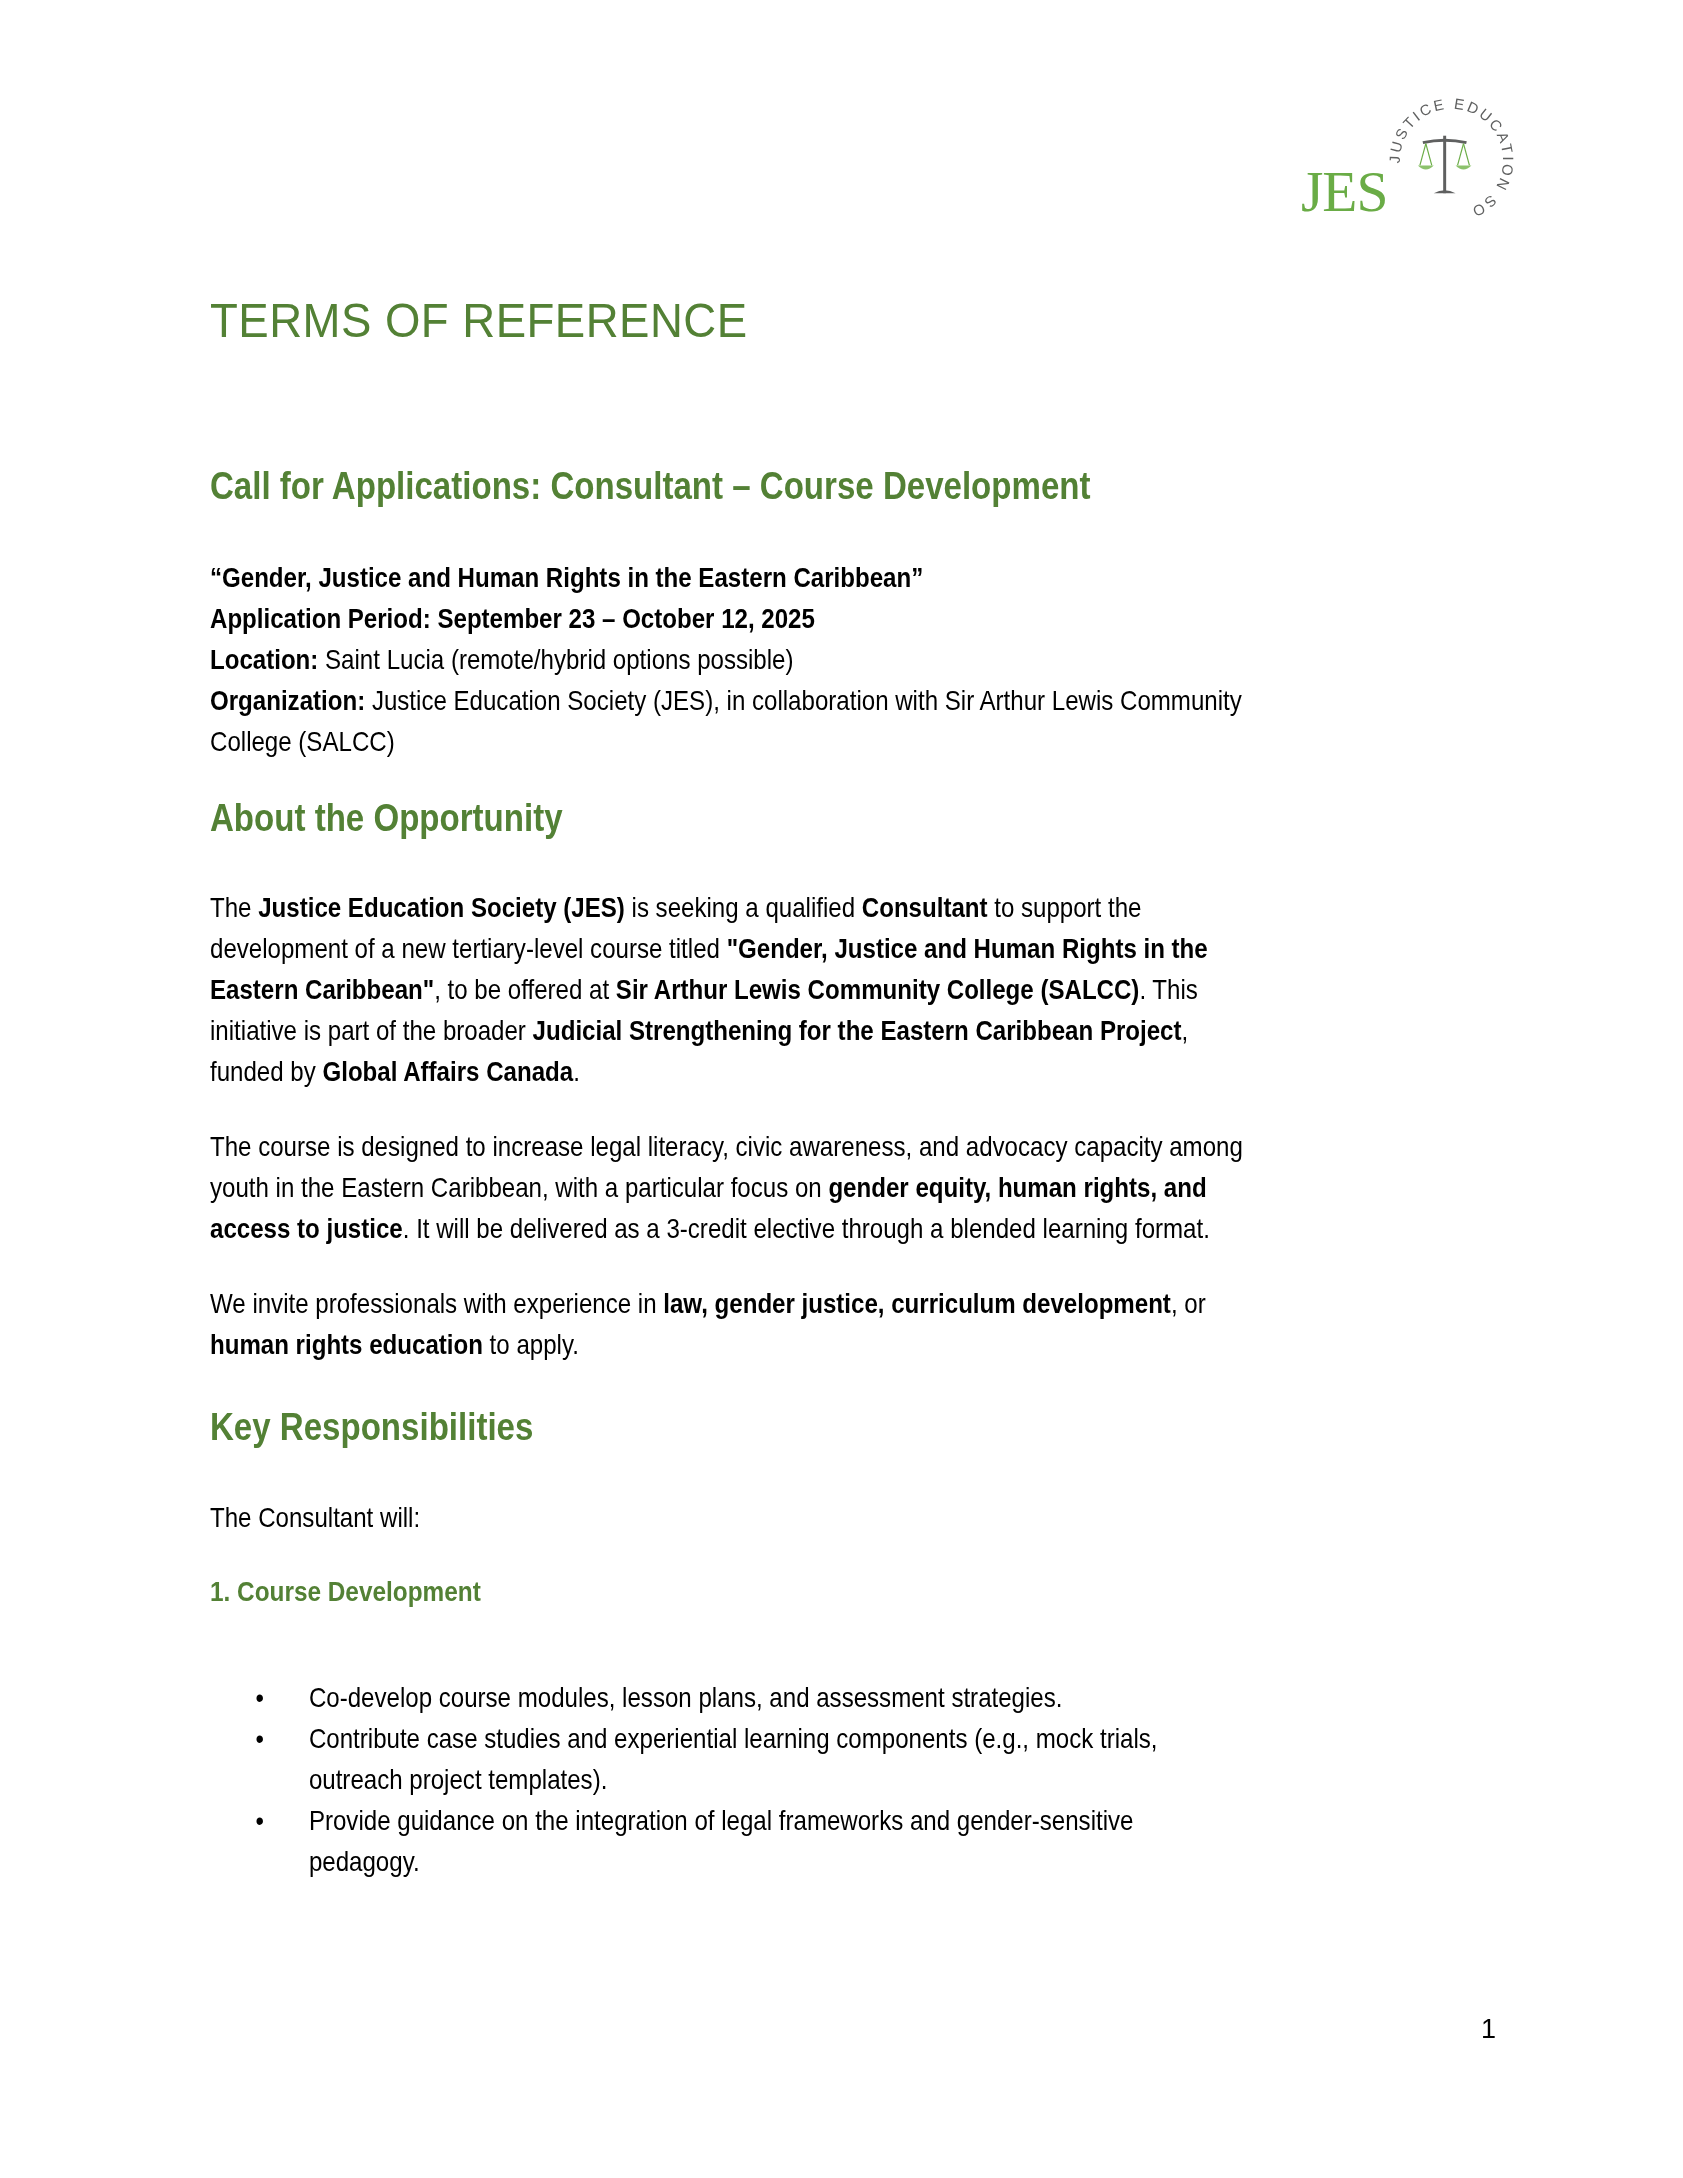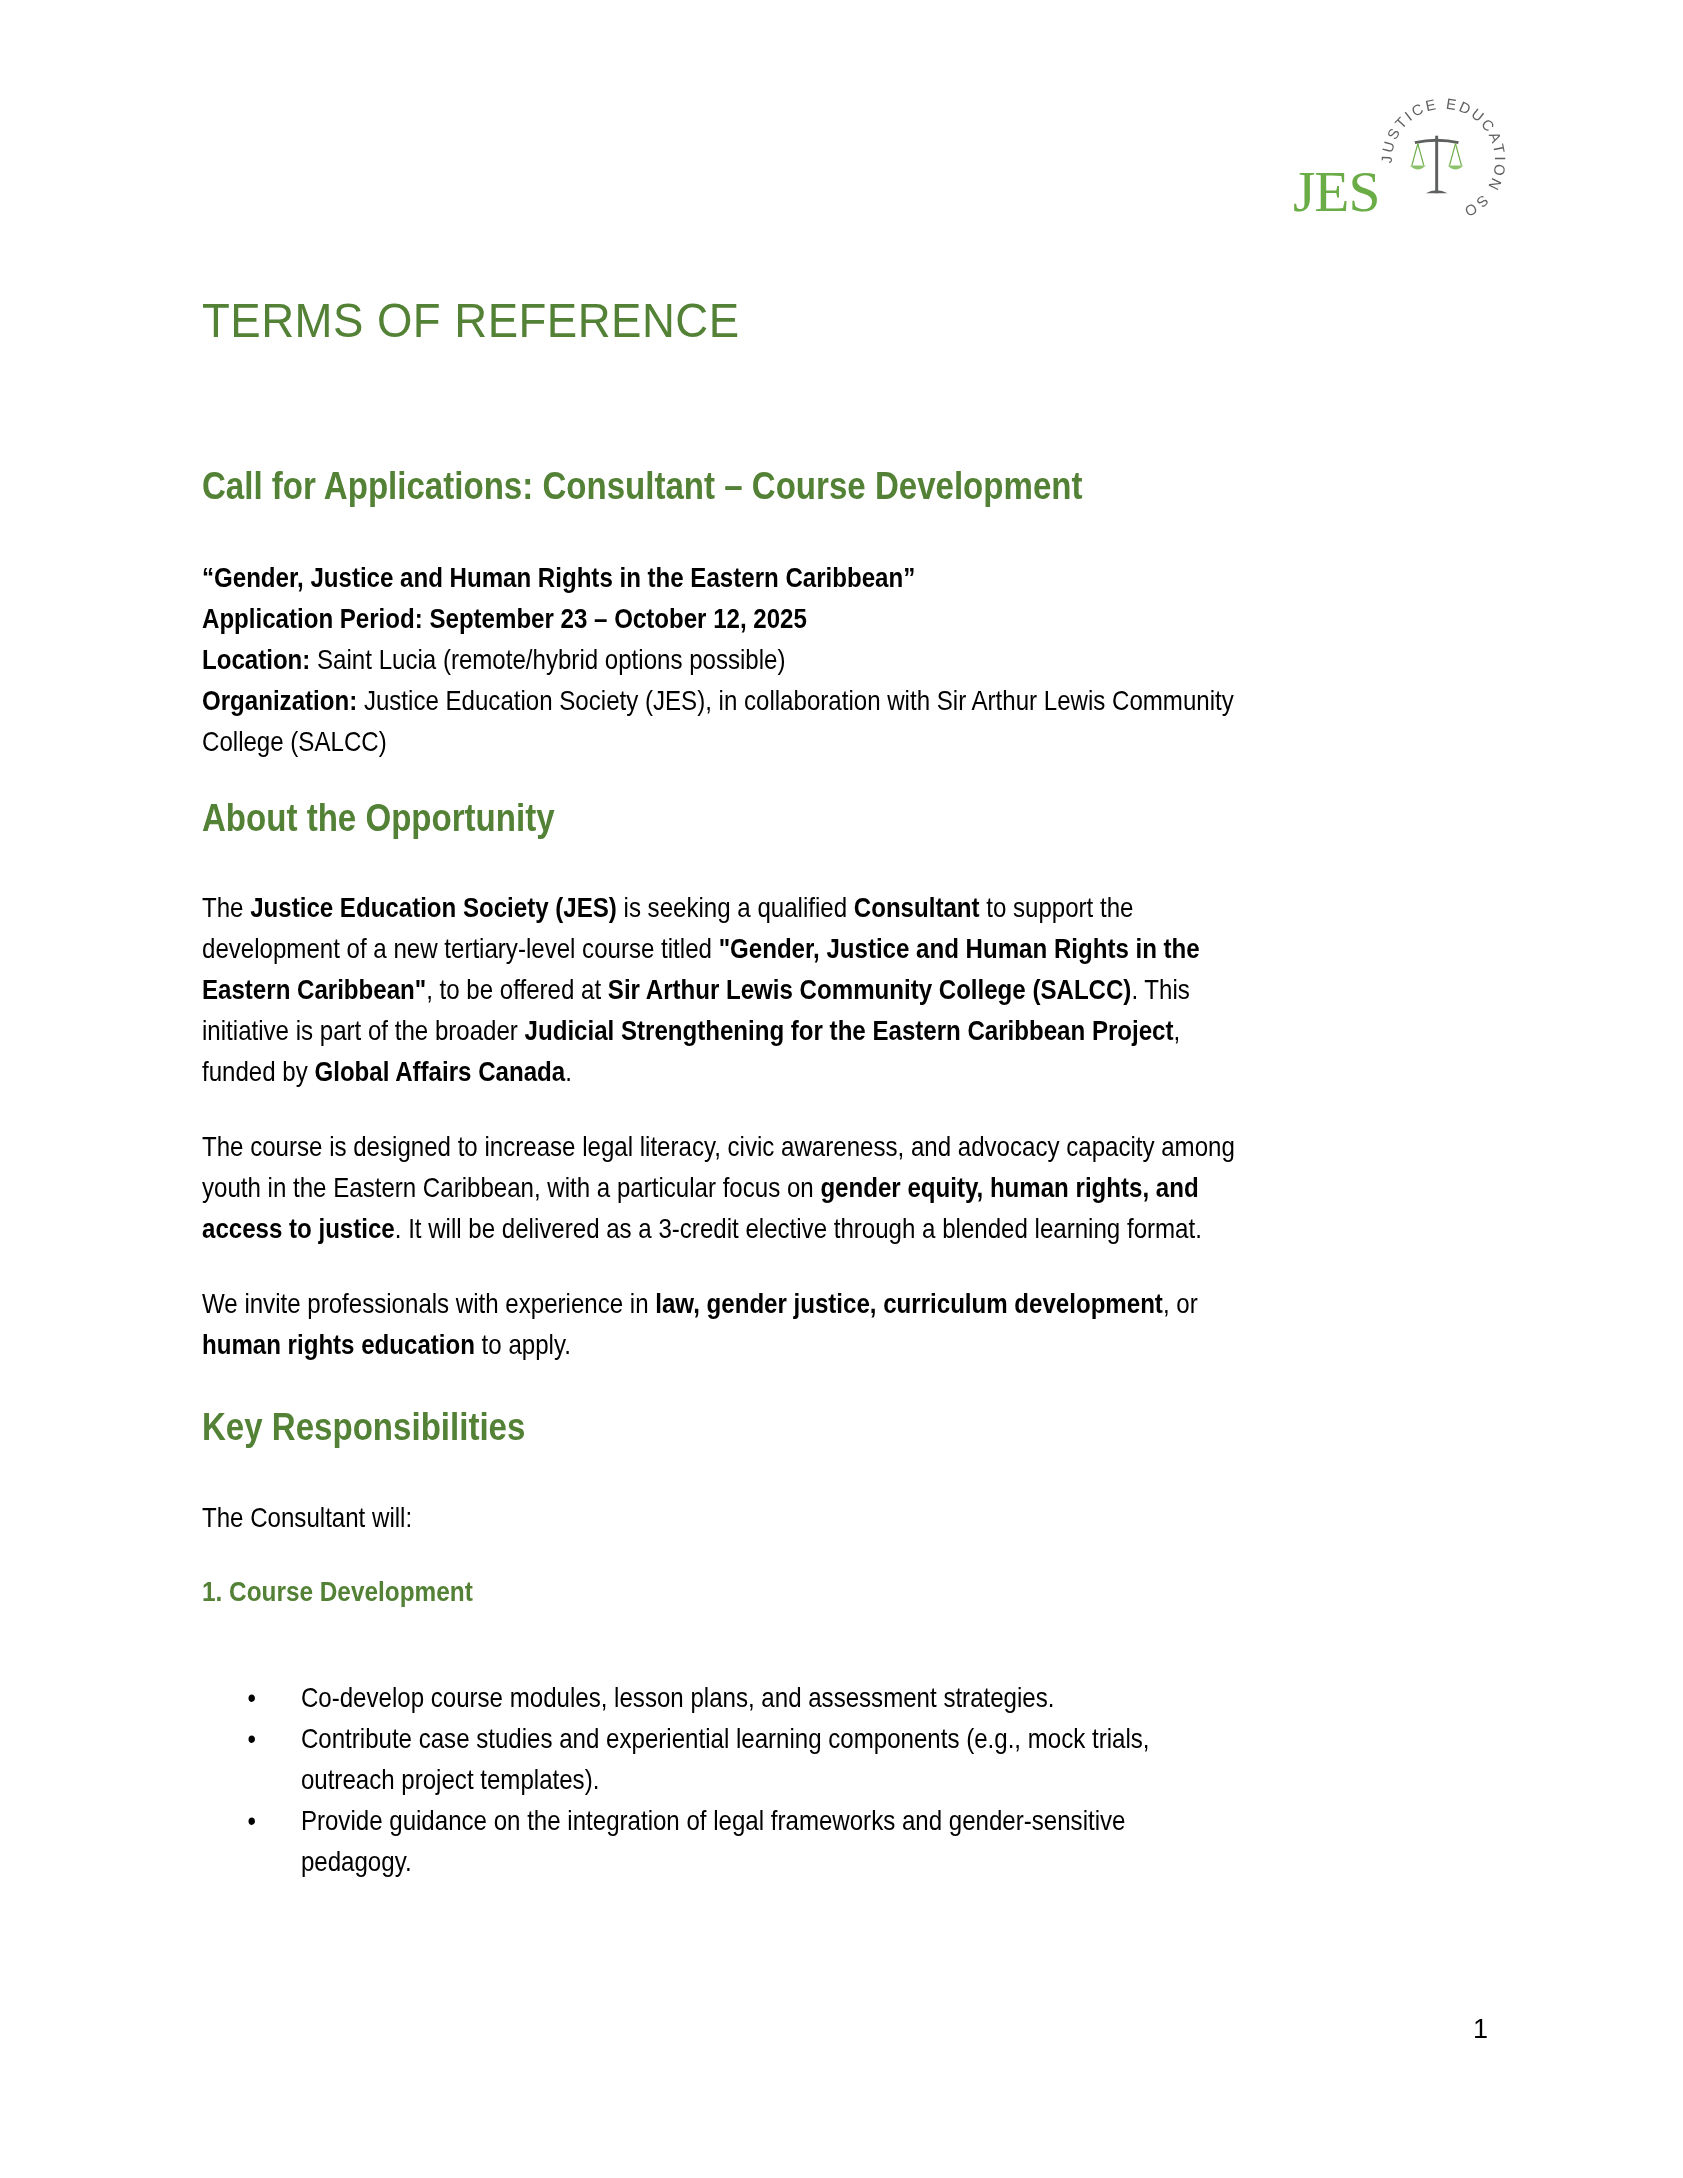--- a/index.html
+++ b/index.html
@@ -1,18 +1,18 @@
 <!DOCTYPE html>
 <html><head>
 <meta charset="utf-8">
 <style>
   html, body { margin: 0; padding: 0; background: #ffffff; }
   body { width: 1683px; height: 2178px; position: relative; overflow: hidden;
          font-family: "Liberation Sans", "DejaVu Sans", sans-serif; color: #000; }
-  .page { position: absolute; left: 4px; top: 0; width: 1628px; height: 2178px; }
+  .page { position: absolute; left: 12px; top: 0; width: 1628px; height: 2178px; }
   .logo { position: absolute; left: 1287px; top: 94px; width: 218px; height: 129px; }
   .logo svg { width: 218px; height: 129px; }
   .title { position: absolute; left: 198px; top: 292px; font-size: 49px; color: #538135;
            font-weight: normal; letter-spacing: 0.5px; margin: 0;
            font-family: "Liberation Sans", sans-serif; transform: scaleX(0.93); transform-origin: left top; }
   .h1 { position: absolute; left: 198px; margin: 0; font-size: 38px; font-weight: bold; color: #538135;
         transform: scaleX(0.87); transform-origin: left top; white-space: nowrap; }
   .h3 { position: absolute; left: 198px; margin: 0; font-size: 28px; font-weight: bold; color: #538135;
         transform: scaleX(0.87); transform-origin: left top; white-space: nowrap; }
   .text { position: absolute; left: 198px; width: 1356px; font-size: 28px; line-height: 41px;

